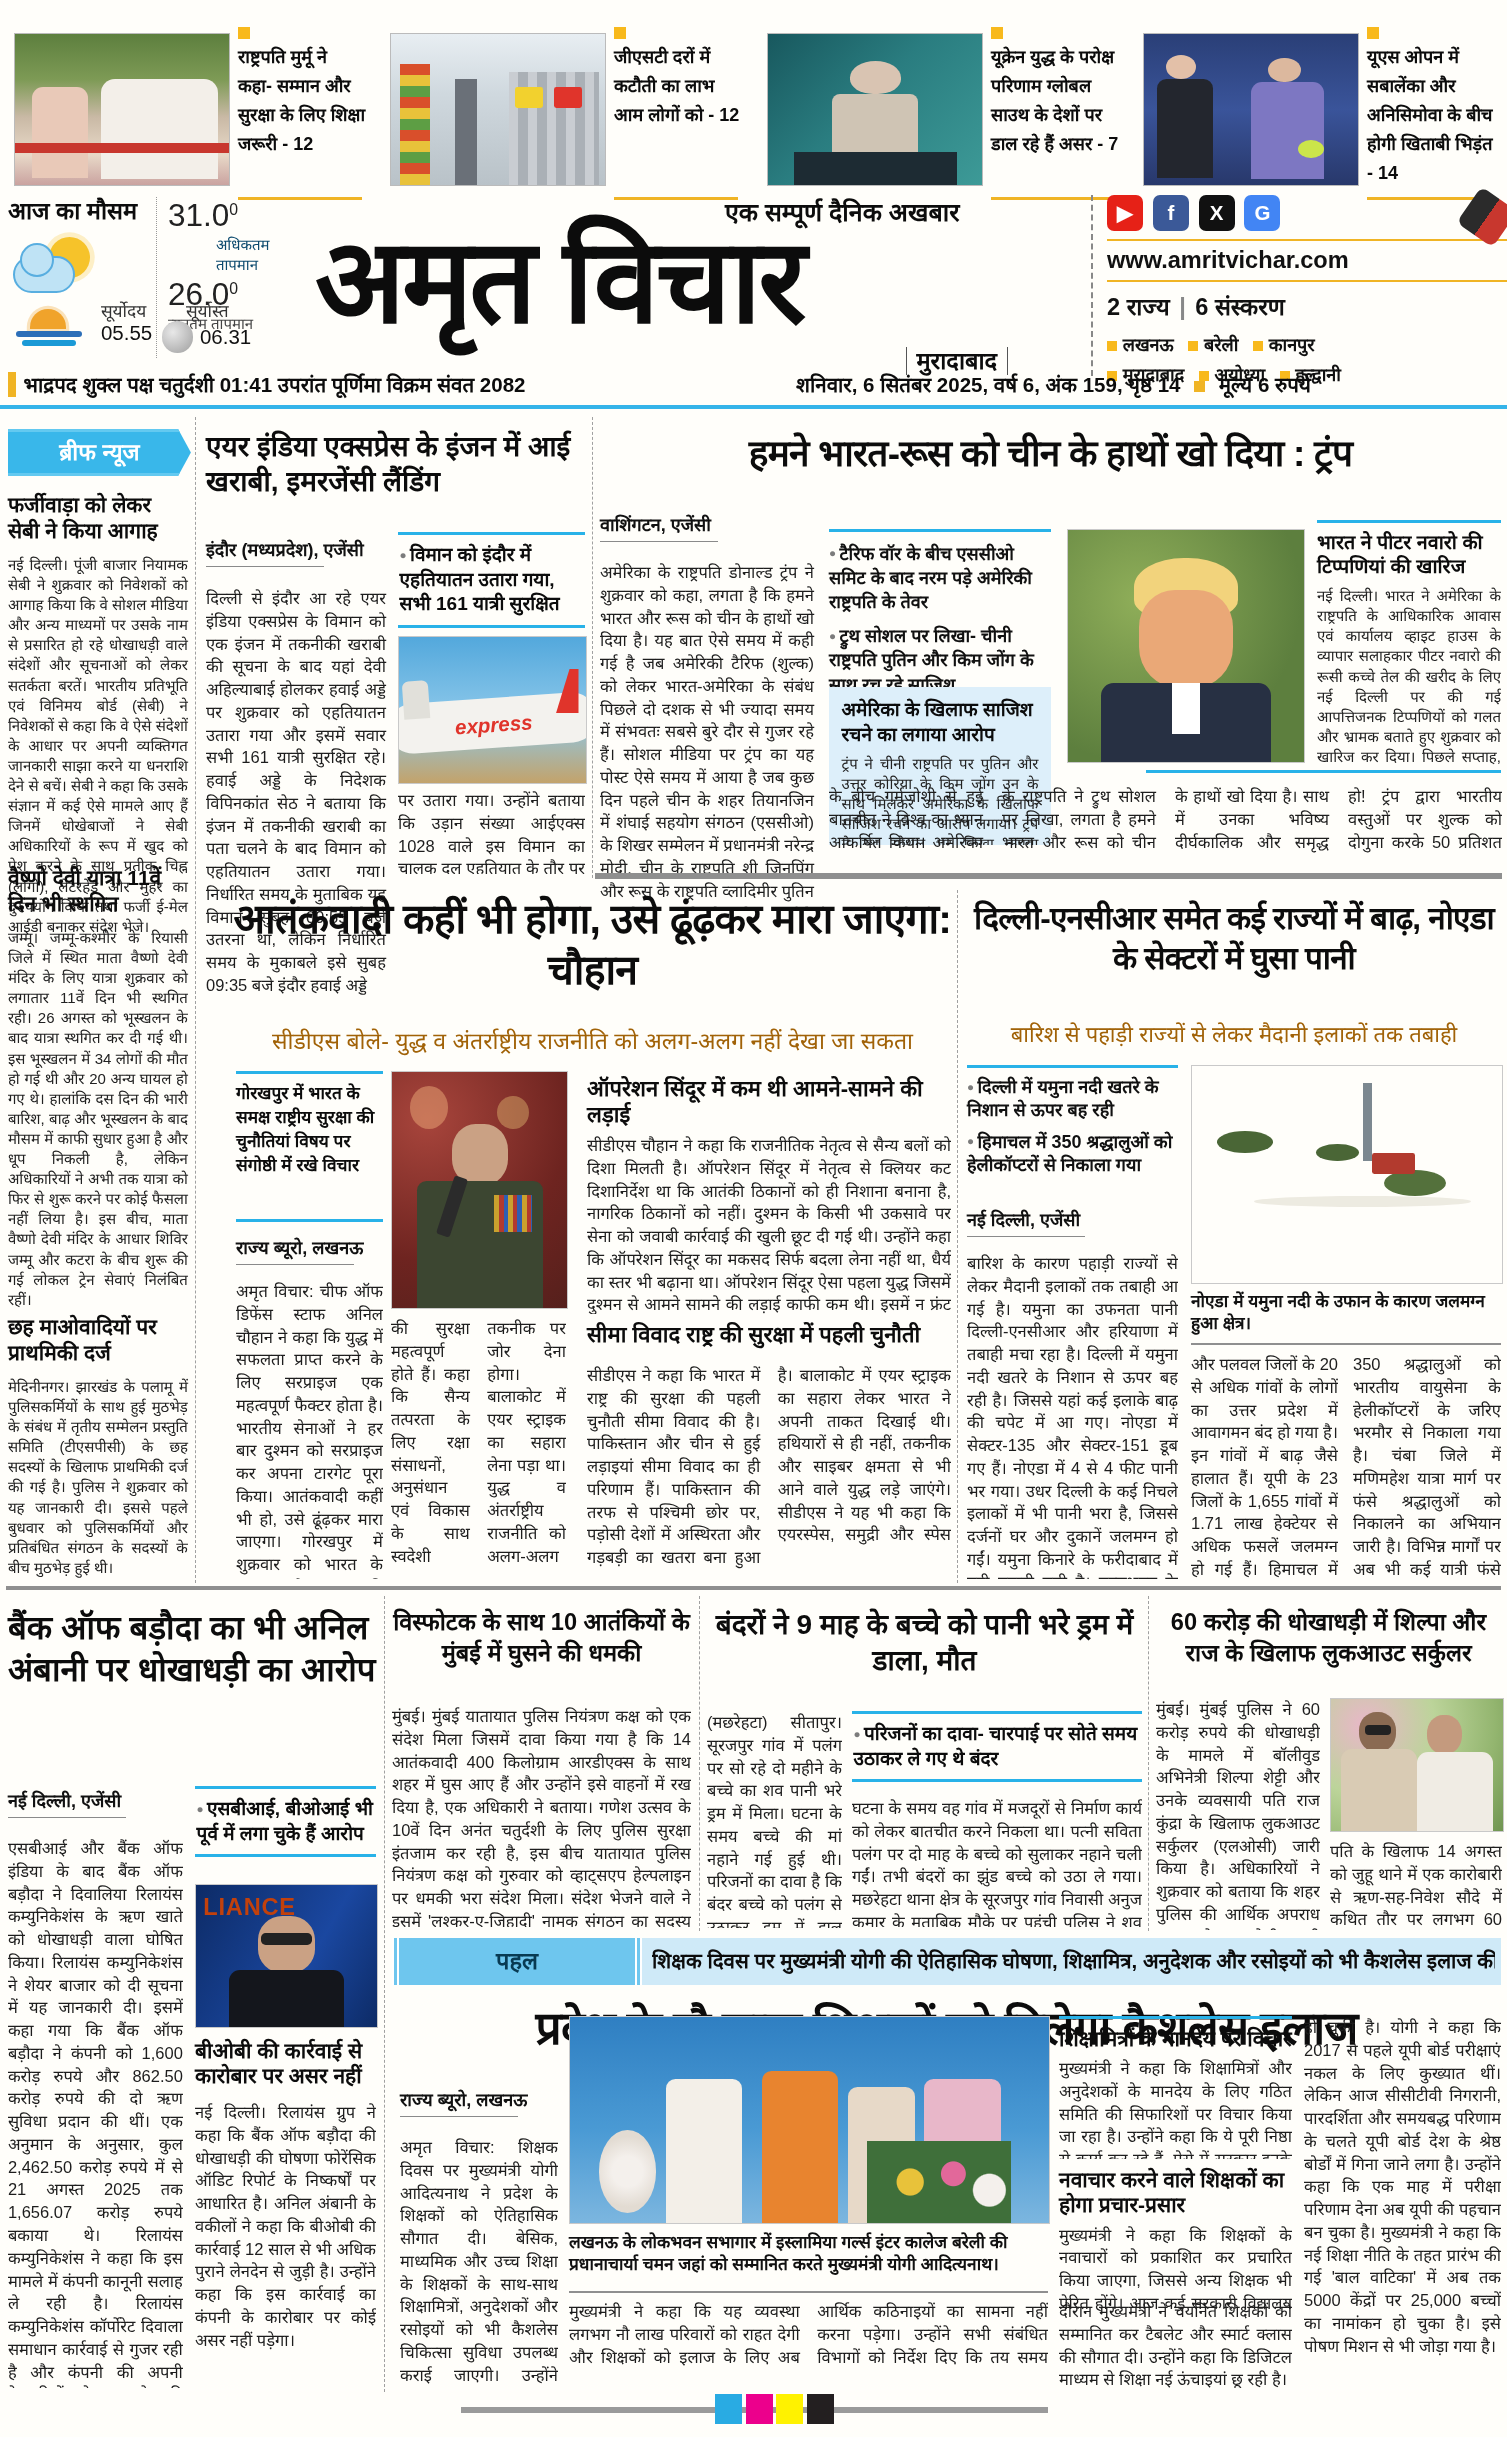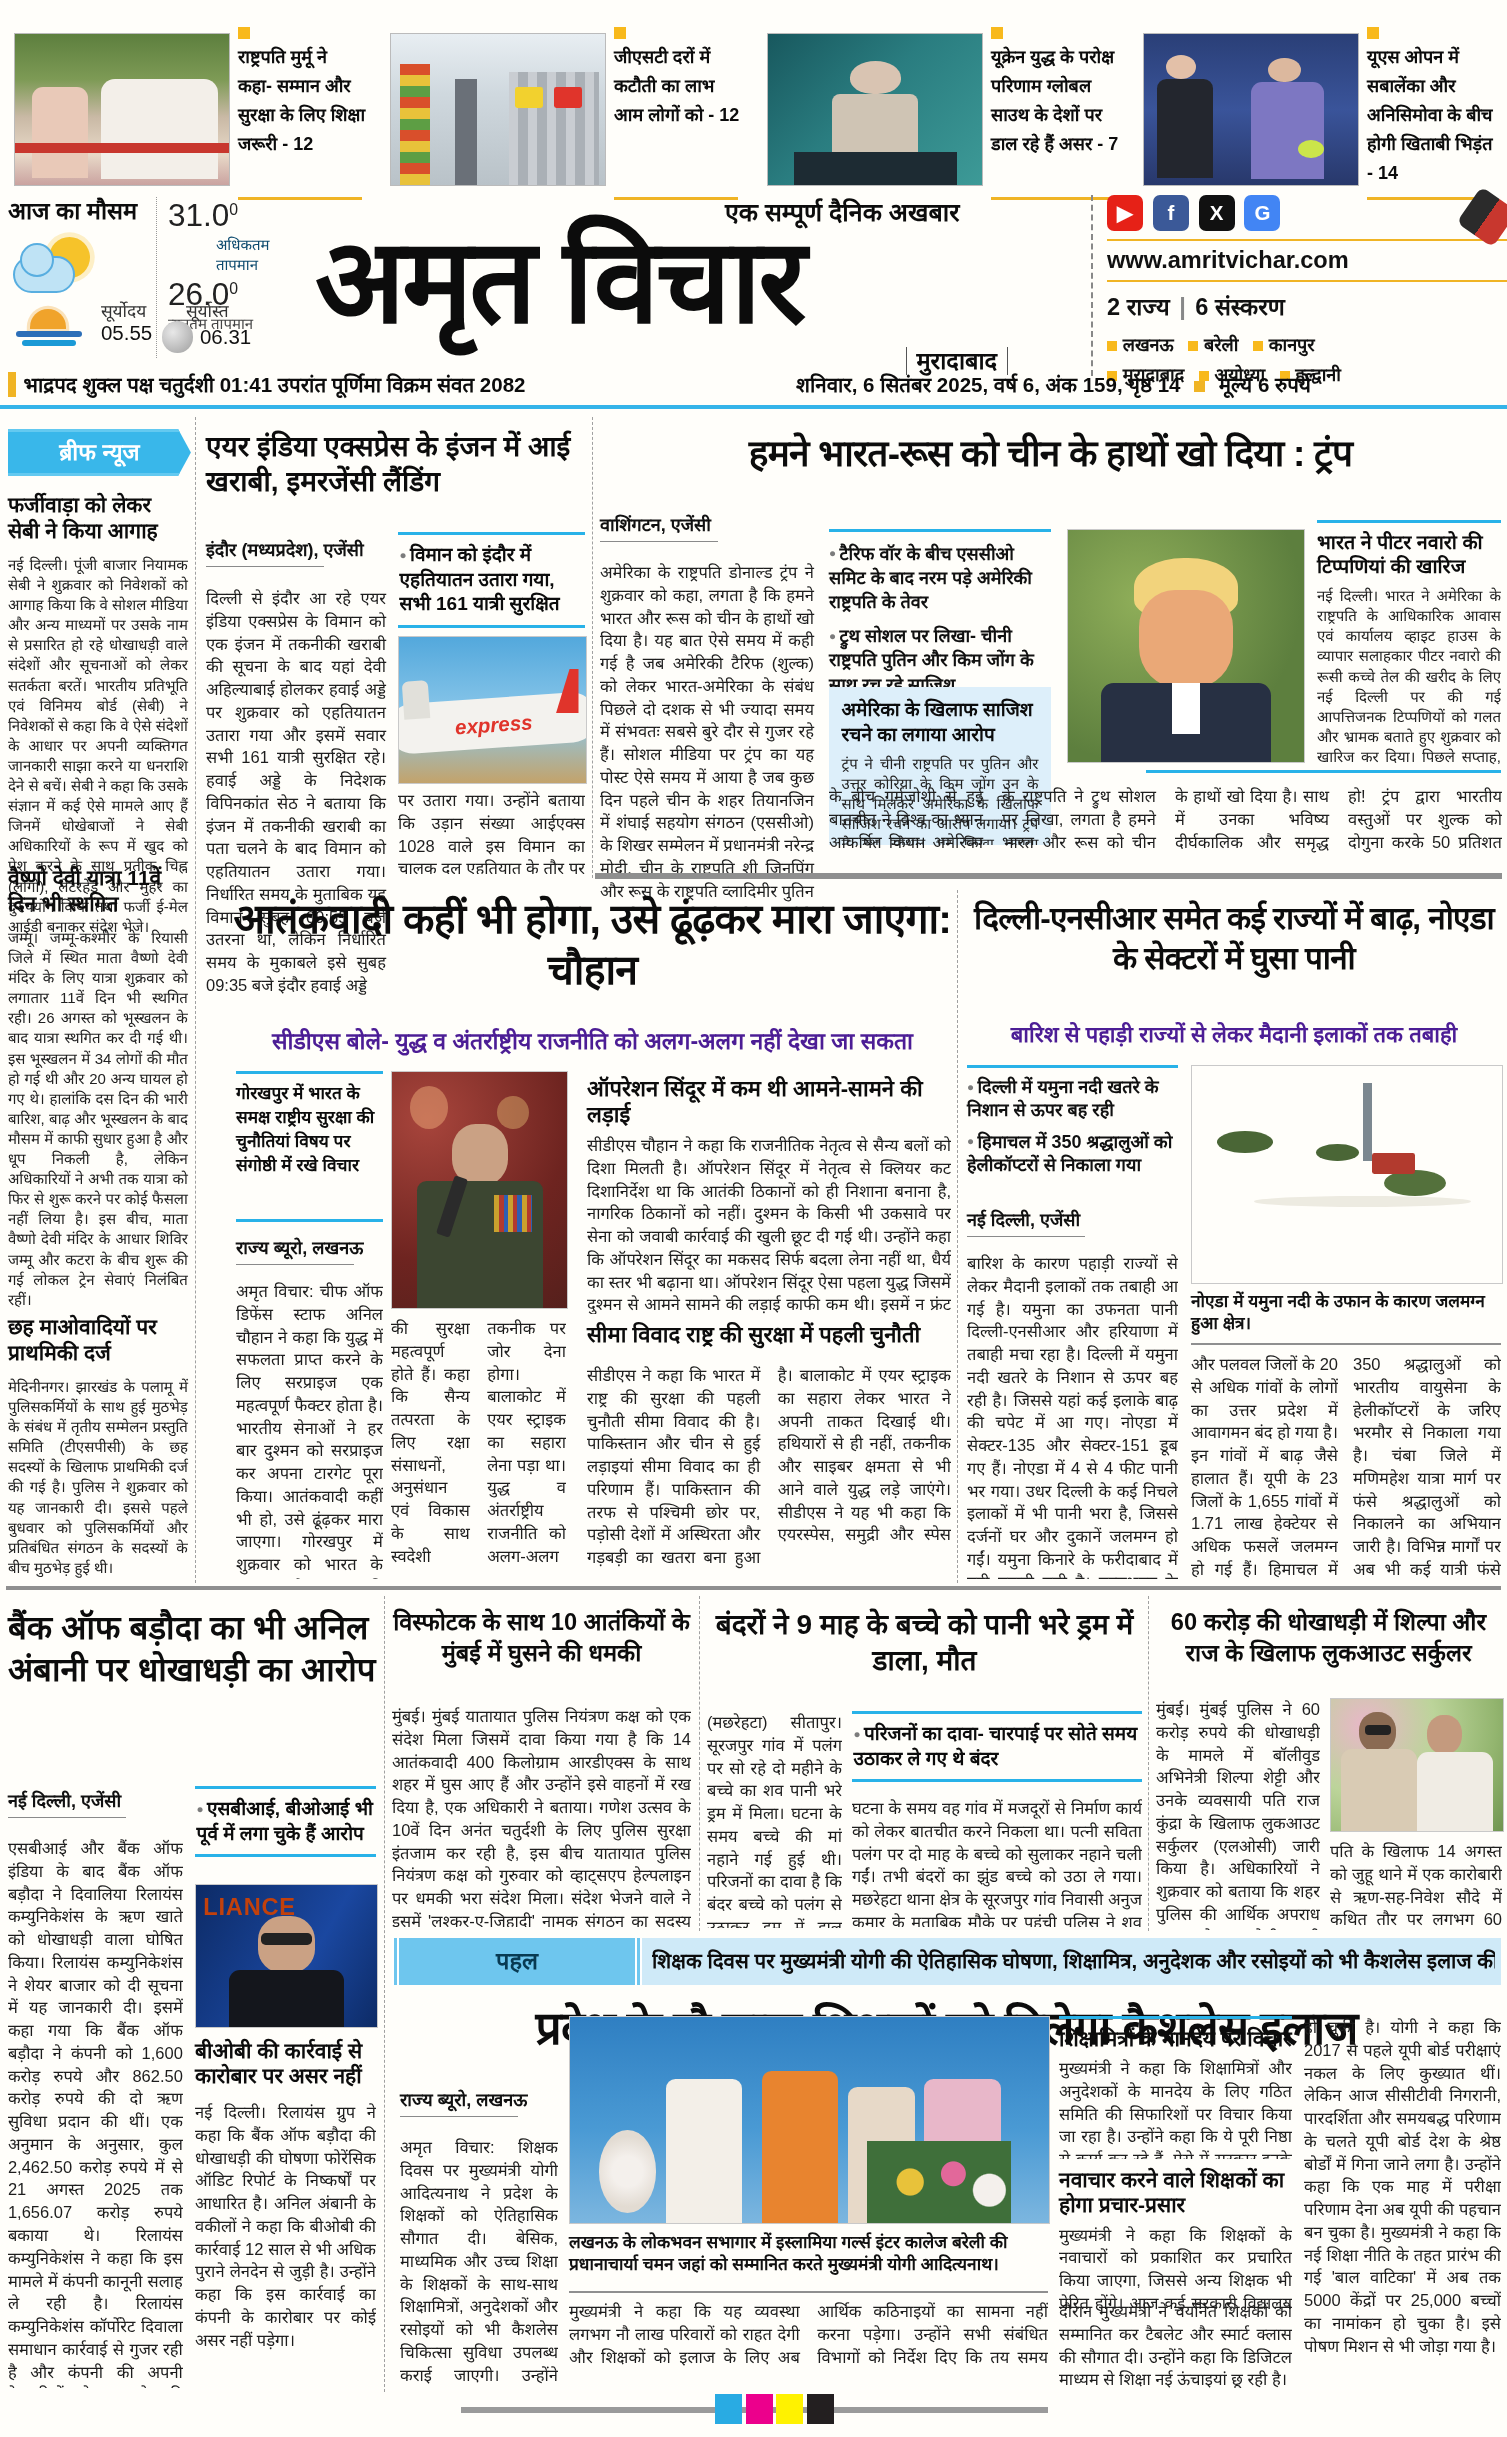--- a/index.html
+++ b/index.html
@@ -29,21 +29,21 @@
           border-top:3.2px solid #63c9f0;border-bottom:3.2px solid #63c9f0;}
   .brief-h{font-weight:bold;font-size:21px;line-height:1.25;color:#0c0c0c;}
   .soc{width:36px;height:36px;border-radius:7px;display:inline-block;text-align:center;
        line-height:36px;color:#fff;font-weight:bold;font-size:20.5px;margin-right:6.3px;vertical-align:middle;}
   .city{font-weight:bold;font-size:18px;margin-right:11px;white-space:nowrap;}
   .sq:before{content:"";display:inline-block;width:10.2px;height:10.2px;background:#f8b91c;margin-right:5.5px;}
   .cap{font-weight:bold;font-size:17.3px;line-height:1.3;color:#111;}
   .cols2{column-count:2;column-gap:17.3px;}
   .cols4{column-count:4;column-gap:19px;}
   .boxhead{font-weight:bold;font-size:19px;line-height:1.3;color:#0c0c0c;}
-  .grayhead{font-weight:bold;color:#4c1d95;}
+  .grayhead{font-weight:normal;color:#a16207;}
 </style>
 </head>
 <body>
 
 <div class="page">
 
   <div class="teaser" style="left:7.9px;">
     <div class="t-photo" style="background:linear-gradient(180deg,#5d7f3e 0%,#7d9a55 30%,#c9b9a5 55%,#e8d9c8 80%,#caa3a0 100%);">
       <div class="abs" style="left:8%;top:35%;width:26%;height:60%;background:#e9c9b8;border-radius:11px 11px 0 0;"></div>
       <div class="abs" style="left:40%;top:30%;width:55%;height:66%;background:#f3efe9;border-radius:14px 14px 0 0;"></div>

